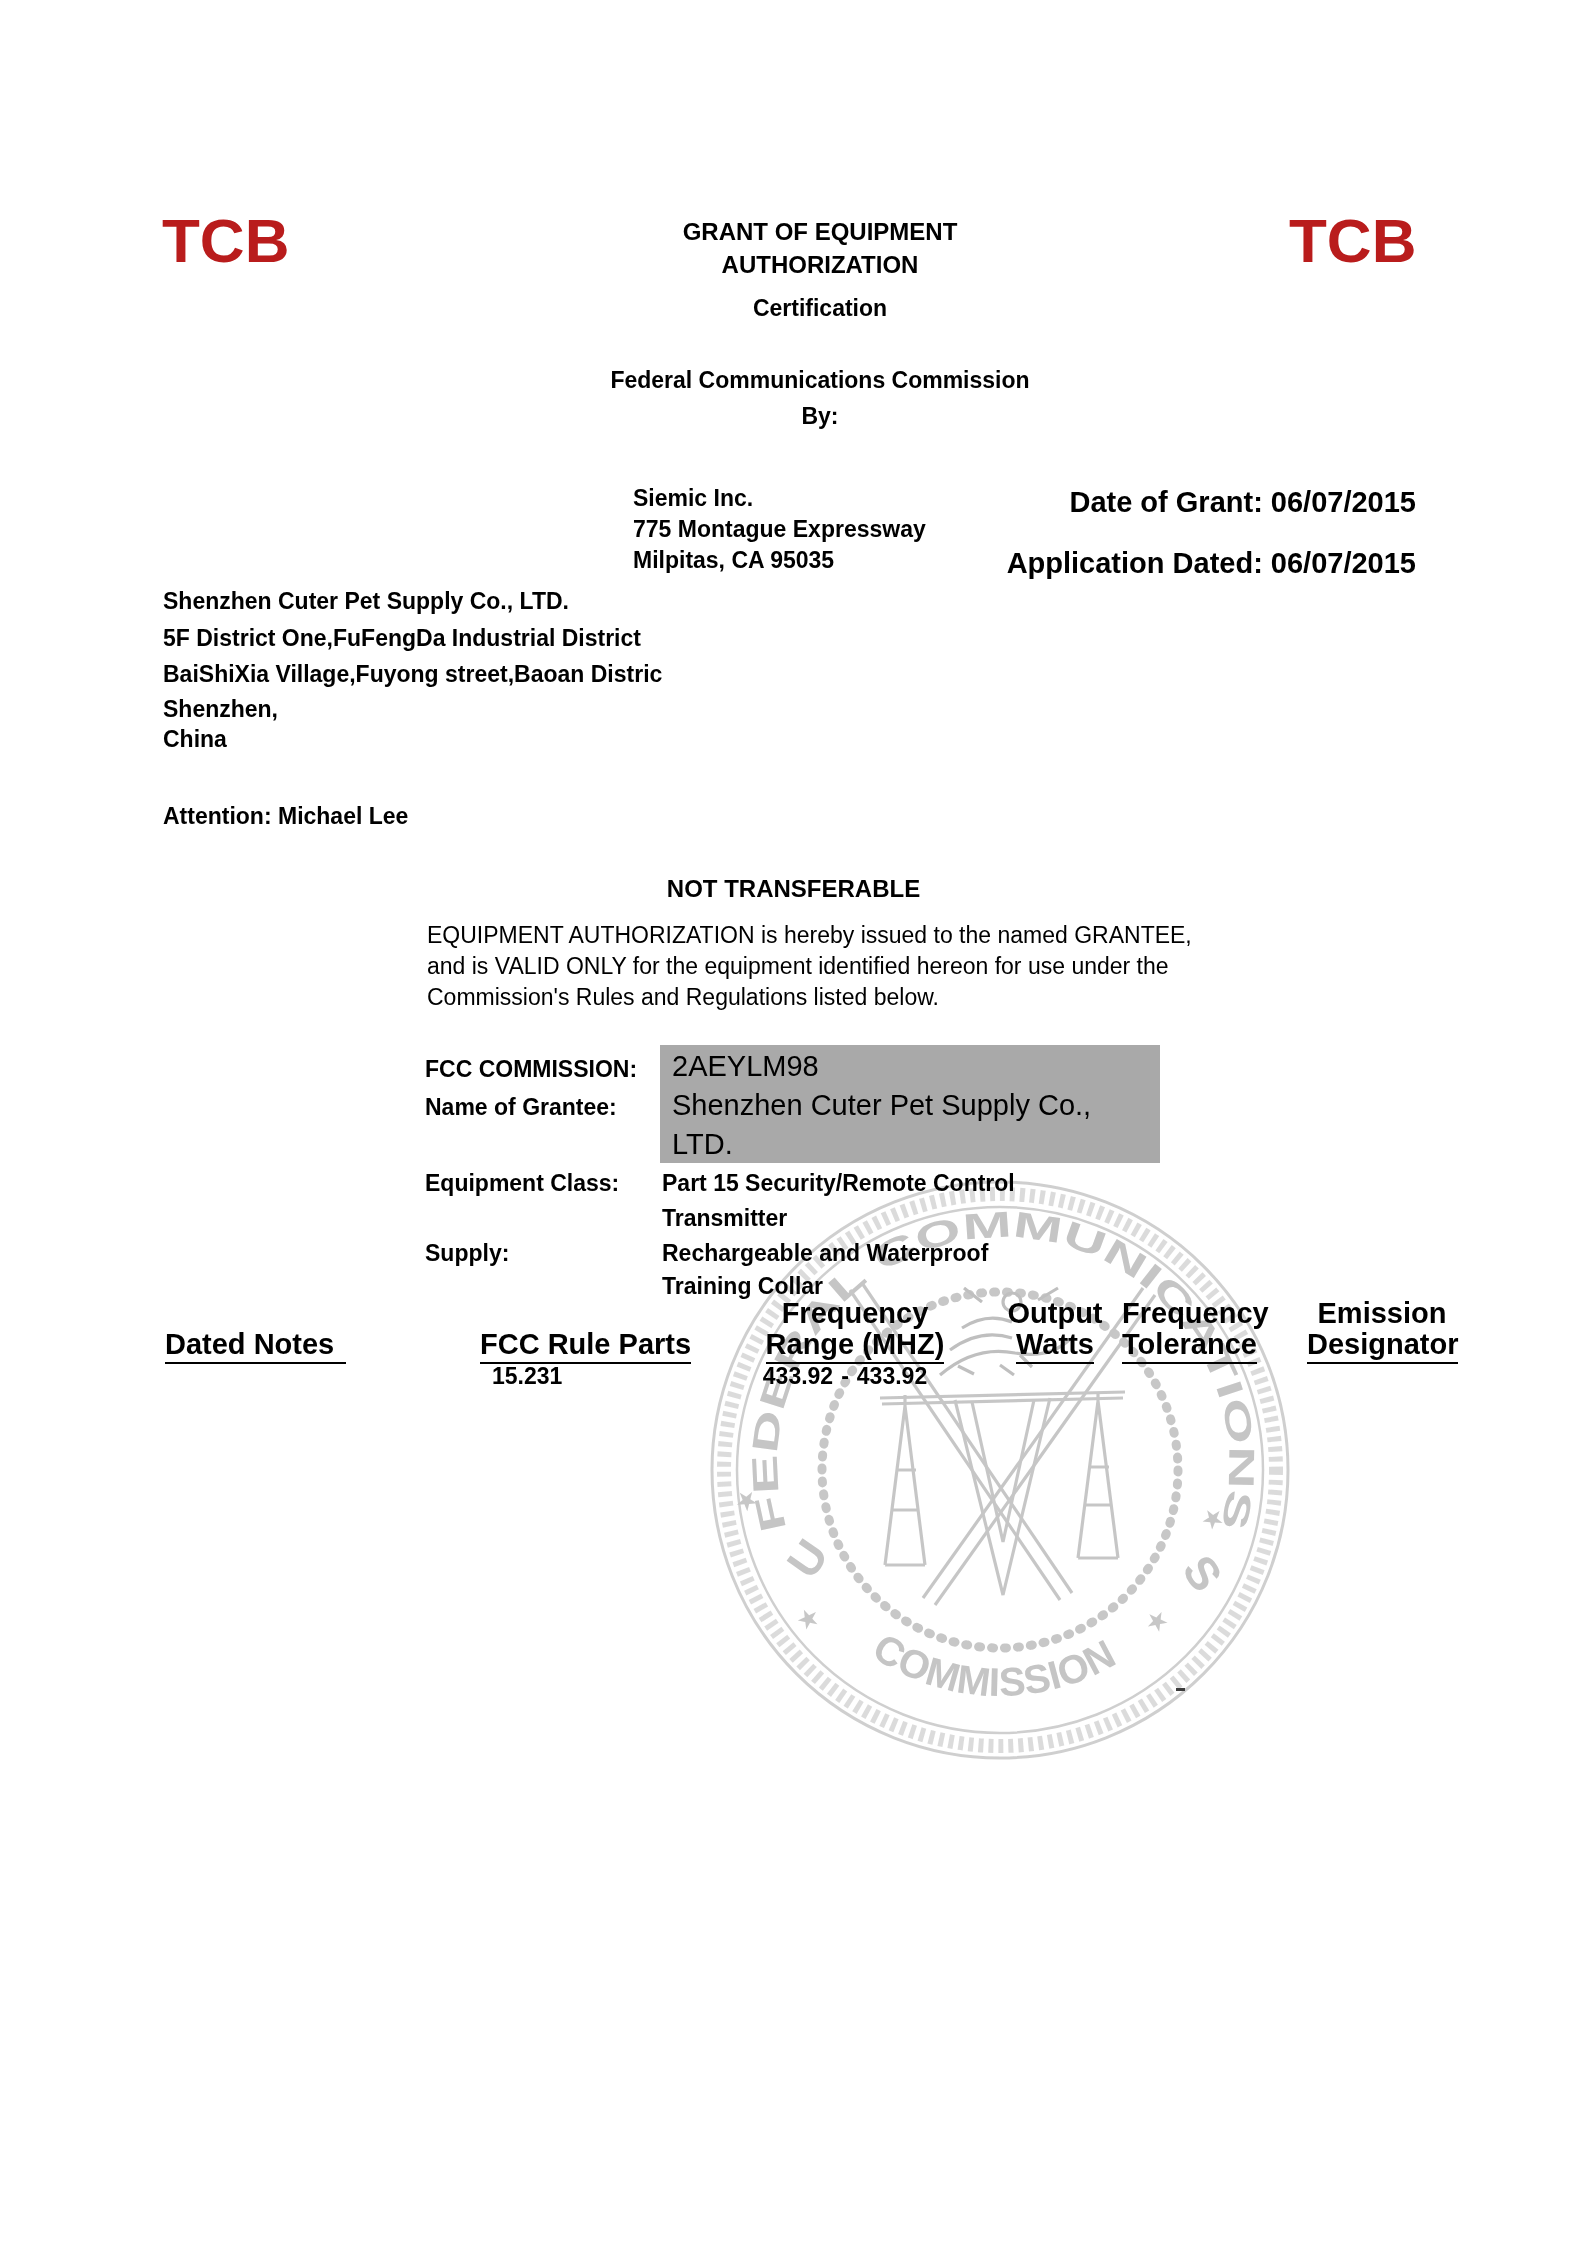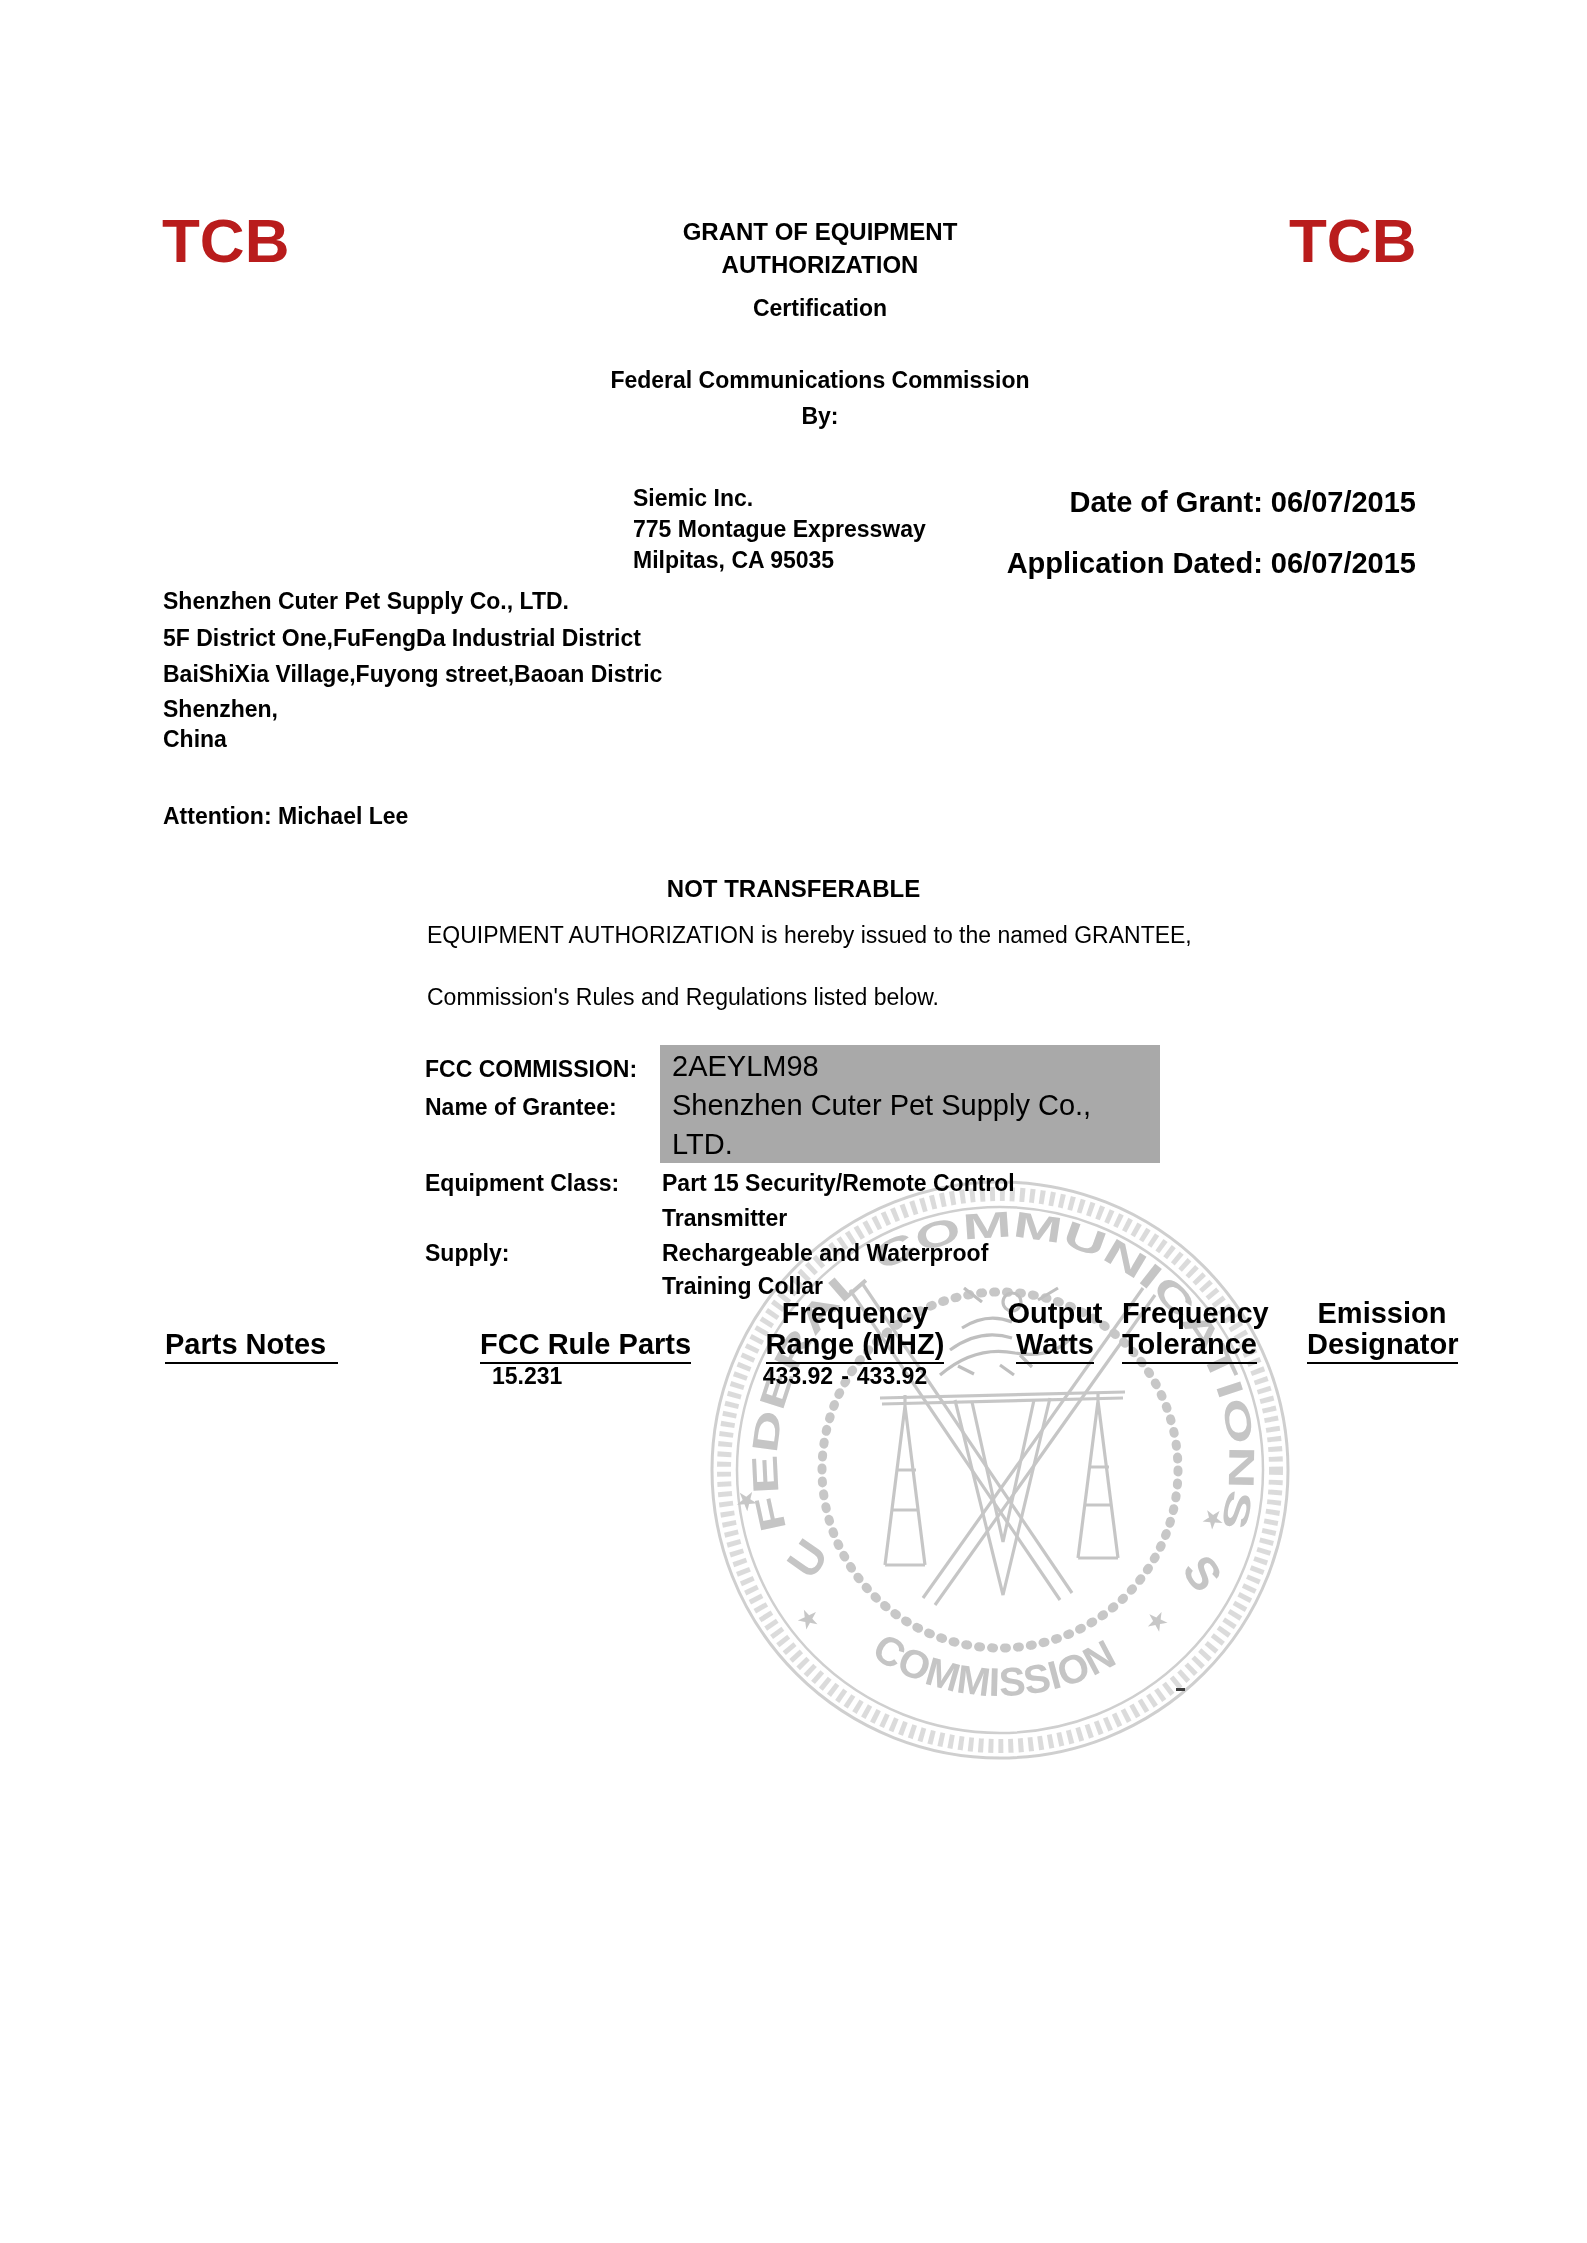--- a/index.html
+++ b/index.html
@@ -107,20 +107,21 @@
   <div class="abs t23 b" style="left:163px;top:625px">5F District One,FuFengDa Industrial District</div>
   <div class="abs t23 b" style="left:163px;top:661px">BaiShiXia Village,Fuyong street,Baoan Distric</div>
   <div class="abs t23 b" style="left:163px;top:696px">Shenzhen,</div>
   <div class="abs t23 b" style="left:163px;top:726px">China</div>
 
   <div class="abs t23 b" style="left:163px;top:803px">Attention: Michael Lee</div>
 
   <div class="abs fullcenter t24 b" style="top:875px">NOT TRANSFERABLE</div>
 
   <div class="abs t23" style="left:427px;top:922px">EQUIPMENT AUTHORIZATION is hereby issued to the named GRANTEE,</div>
+  <div class="abs t23" style="left:427px;top:953px">and is VALID ONLY for the equipment identified hereon for use under the</div>
   <div class="abs t23" style="left:427px;top:984px">Commission's Rules and Regulations listed below.</div>
 
   <div class="abs gray-box"></div>
 
   <div class="abs lab t23 b" style="top:1056px">FCC COMMISSION:</div>
   <div class="abs val" style="top:1050px">2AEYLM98</div>
 
   <div class="abs lab t23 b" style="top:1094px">Name of Grantee:</div>
   <div class="abs val" style="top:1089px">Shenzhen Cuter Pet Supply Co.,</div>
   <div class="abs val" style="top:1128px">LTD.</div>
@@ -131,21 +132,21 @@
 
   <div class="abs lab t23 b" style="top:1240px">Supply:</div>
   <div class="abs t23 b" style="left:662px;top:1240px">Rechargeable and Waterproof</div>
   <div class="abs t23 b" style="left:662px;top:1273px">Training Collar</div>
 
   <div class="abs t22 b cell-c" style="left:760px;top:1297px;width:190px">Frequency</div>
   <div class="abs t22 b cell-c" style="left:1000px;top:1297px;width:110px">Output</div>
   <div class="abs t22 b cell-c" style="left:1122px;top:1297px;width:135px">Frequency</div>
   <div class="abs t22 b cell-c" style="left:1307px;top:1297px;width:150px">Emission</div>
 
-  <div class="abs t22 b" style="left:165px;top:1328px"><span class="u u-trail">Parts Notes</span></div>
+  <div class="abs t22 b" style="left:165px;top:1328px"><span class="u u-trail">Dated Notes</span></div>
   <div class="abs t22 b" style="left:480px;top:1328px"><span class="u">FCC Rule Parts</span></div>
   <div class="abs t22 b cell-c" style="left:760px;top:1328px;width:190px"><span class="u">Range (MHZ)</span></div>
   <div class="abs t22 b cell-c" style="left:1000px;top:1328px;width:110px"><span class="u">Watts</span></div>
   <div class="abs t22 b cell-c" style="left:1122px;top:1328px;width:135px"><span class="u">Tolerance</span></div>
   <div class="abs t22 b cell-c" style="left:1307px;top:1328px;width:150px"><span class="u">Designator</span></div>
 
   <div class="abs t23 b" style="left:492px;top:1363px">15.231</div>
   <div class="abs t23 b freqrow" style="left:730px;top:1363px;width:230px">
     <span>433.92</span>
     <span>-</span>

